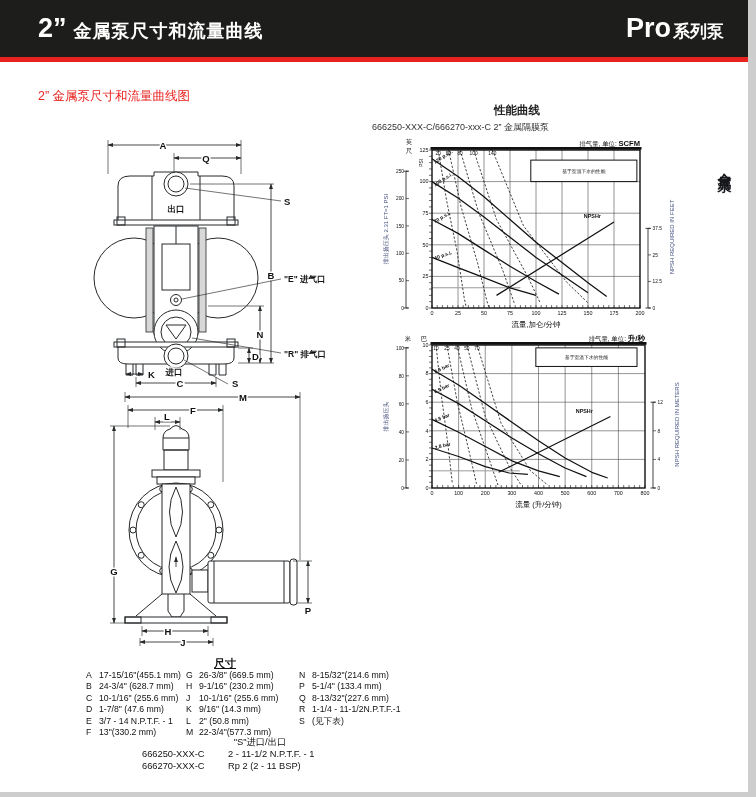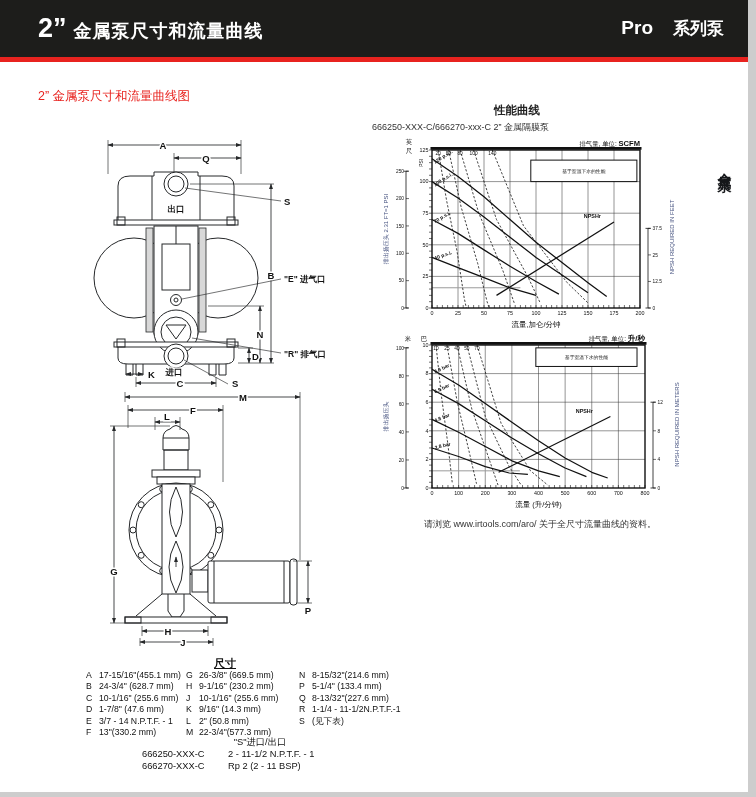--- a/index.html
+++ b/index.html
@@ -3,21 +3,21 @@
 <meta charset="utf-8">
 <style>
 *{margin:0;padding:0;box-sizing:border-box}
 html,body{width:756px;height:797px}
 body{background:#cdcdcd;font-family:"Liberation Sans",sans-serif;position:relative}
 #page{position:absolute;left:0;top:0;width:748px;height:792px;background:#fff;overflow:hidden}
 header{position:absolute;left:0;top:0;width:748px;height:57px;background:#1d1d1b;color:#fff;display:flex;justify-content:space-between;align-items:center;padding:0 24px 0 38px}
 .h-left,.h-right{display:flex;align-items:baseline}
 .h-size{font-size:27px;font-weight:bold;margin-right:7px}
 .h-title{font-size:18px;font-weight:bold;letter-spacing:1px}
-.h-pro{font-size:19px;font-weight:bold;margin-right:20px}
+.h-pro{font-size:27px;font-weight:bold;margin-right:2px}
 .h-series{font-size:17px;font-weight:bold}
 .red-rule{position:absolute;left:0;top:57px;width:748px;height:5px;background:#e8231f}
 .subtitle{position:absolute;left:38px;top:88px;font-size:12.5px;font-weight:normal;color:#e8231f}
 .side-tab{position:absolute;left:716px;top:162px;writing-mode:vertical-rl;font-size:14px;font-weight:bold;letter-spacing:3px;color:#15171a}
 #front-view{position:absolute;left:88px;top:132px}
 #side-view{position:absolute;left:100px;top:390px}
 .chart-title{position:absolute;left:372px;top:103px;width:290px;text-align:center;font-size:11.5px;font-weight:bold;color:#222}
 .chart-subtitle{position:absolute;left:372px;top:121px;width:330px;text-align:left;font-size:9px;color:#333}
 #chart1{position:absolute;left:372px;top:138px}
 #chart2{position:absolute;left:372px;top:330px}
@@ -520,23 +520,20 @@
       <text x="285.5" y="131.1" class="t45">4</text>
       <line x1="281" y1="100.8" x2="284" y2="100.8" class="tick"></line>
       <text x="285.5" y="102.5" class="t45">8</text>
       <line x1="281" y1="72.2" x2="284" y2="72.2" class="tick"></line>
       <text x="285.5" y="73.9" class="t45">12</text>
       <text x="307" y="94.5" class="rlab mid" transform="rotate(-90 307 94.5)">NPSH REQUIRED IN METERS</text>
       <rect x="163.83749999999998" y="17.859999999999985" width="101.17500000000007" height="18.590000000000018" class="nbox"></rect>
       <text x="214.425" y="28.854999999999993" class="t45 mid">基于室温下水的性能</text>
       <text x="166.5" y="177" class="t7 mid">流量 (升/分钟)</text>
     </svg>
-  <div class="note">
-    <span>请浏览 </span><span class="url">www.irtools.com/aro/</span><span> 关于全尺寸流量曲线的资料。</span>
-  </div>
 
   <div class="dims-title">尺寸</div>
   <div class="dims-cols" id="dim-cols">
       <div class="dim-col">
         <div class="dim-row">
           <span class="dk">A</span>
           <span>17-15/16"(455.1 mm)</span>
         </div>
         <div class="dim-row">
           <span class="dk">B</span>

